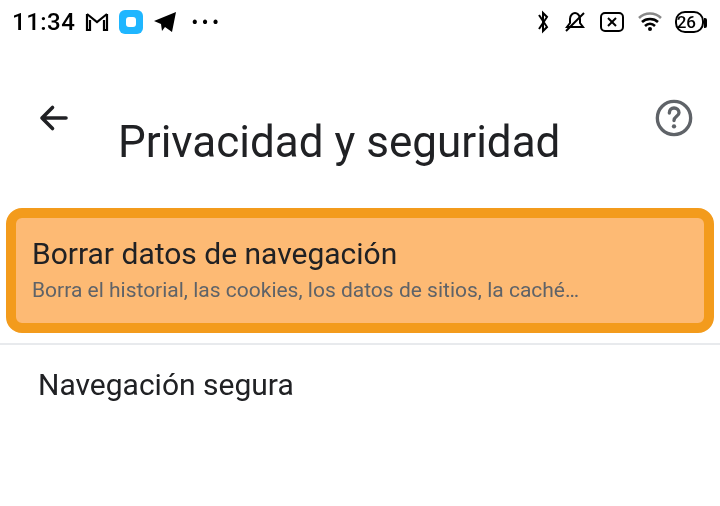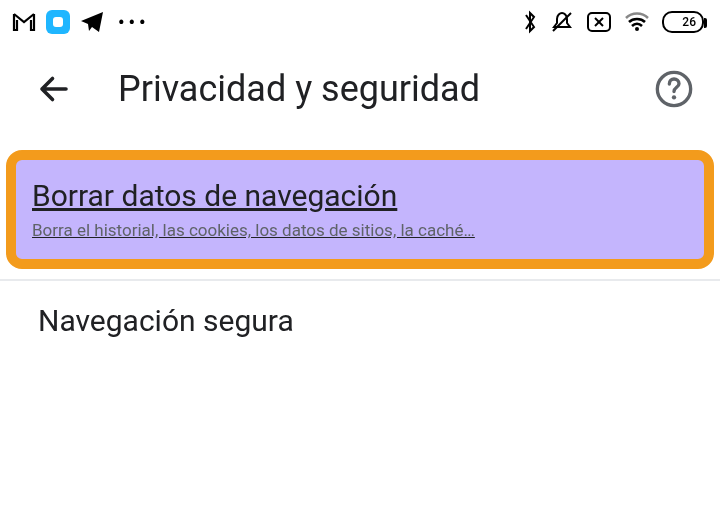--- a/index.html
+++ b/index.html
@@ -36,73 +36,74 @@
   .blue-square {
     width: 24px; height: 24px; border-radius: 6px;
     background: #1fb6ff;
     display: flex; align-items:center; justify-content:center;
   }
   .blue-square-inner { width:10px; height:10px; border-radius:3px; background:#fff; }
   .more-dots { letter-spacing: 4px; font-weight:700; font-size:18px; padding-left:4px;}
   .battery-pill {
     border: 2px solid #000;
     border-radius: 10px;
-    padding: 0px 6px 0px 18px;
-    font-size: 12px;
+    padding: 0px 6px 0px 0;
+    font-size: 17px;
     font-weight: 500;
     position: relative;
     display:flex; align-items:center;
     height:22px;
   }
   .battery-pill::after {
     content:"";
     position:absolute;
     right:-5px; top:5px;
     width:3px; height:10px;
     background:#000;
     border-radius:0 2px 2px 0;
   }
   .app-bar {
     display:flex;
     align-items:center;
     padding: 24px 26px 22px 36px;
   }
   .app-bar-title {
-    font-size: 36px;
+    font-size: 44px;
     color:#202124;
     margin-left: 46px;
     flex:1;
+    margin-top:48px;
   }
   .highlight-box {
     margin: 18px 6px 0 6px;
     border: 10px solid #f39b1c;
     border-radius: 16px;
     padding: 18px 16px 18px 16px;
-    background:#c4b5fd;
-    text-decoration:underline;
+    background:#fdba74;
   }
   .item-title {
     font-size: 30px;
     color:#202124;
     margin-bottom:6px;
   }
   .item-sub {
-    font-size: 17px;
+    font-size: 21px;
     color:#5f6368;
     line-height:1.32;
   }
   .divider { height:2px; background:#e8eaed; margin-top:10px;}
   .plain-item { padding: 22px 28px 18px 38px; }
   svg { display:block; }
 </style>
 </head>
 <body>
 
 <div class="status-bar">
   <div class="status-left">
+    <span class="time">11:34</span>
     <span class="gmail-icon">
       <svg width="24" height="20" viewBox="0 0 24 20">
         <path d="M2 2 L12 10 L22 2" fill="none" stroke="#000" stroke-width="2.2"></path>
         <path d="M2 2 V18 H5 V8" fill="none" stroke="#000" stroke-width="2.2"></path>
         <path d="M22 2 V18 H19 V8" fill="none" stroke="#000" stroke-width="2.2"></path>
       </svg>
     </span>
     <span class="blue-square">
       <span class="blue-square-inner"></span>
     </span>

